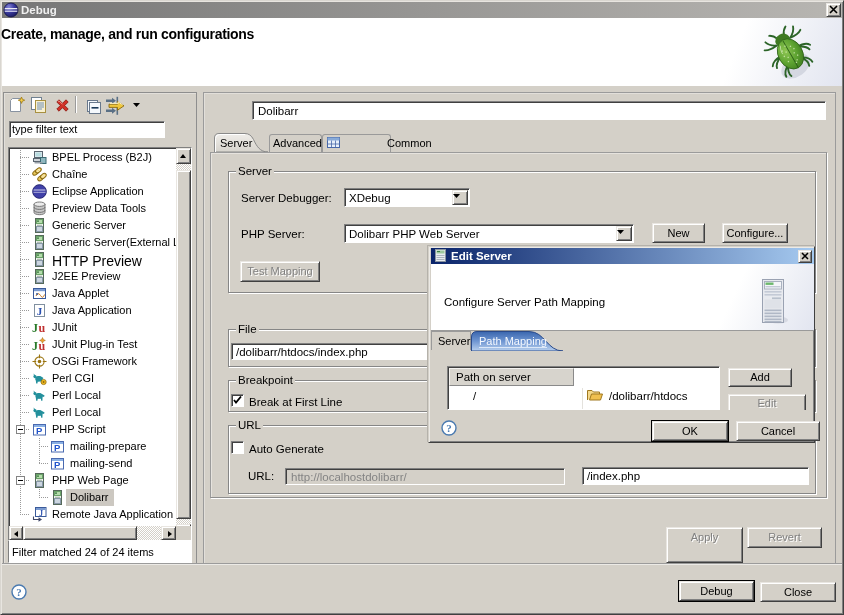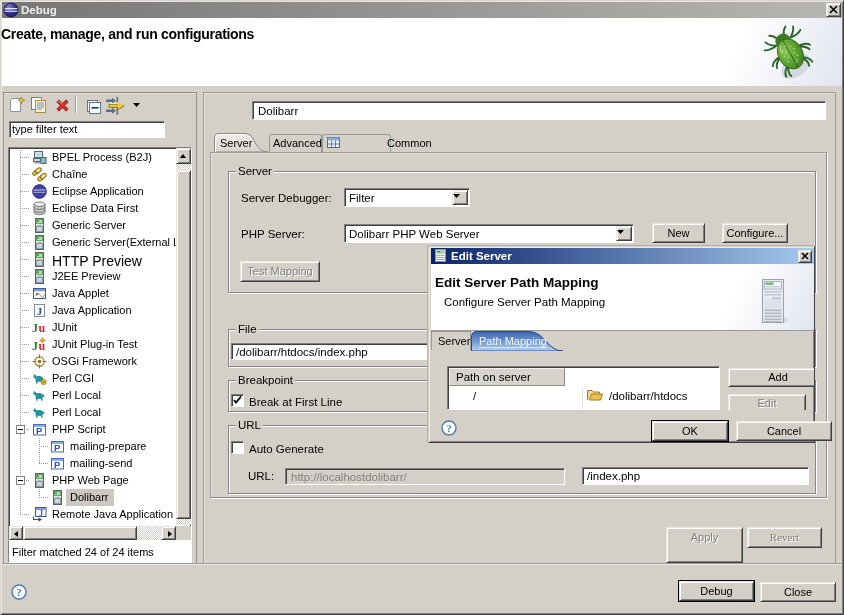--- a/index.html
+++ b/index.html
@@ -159,21 +159,21 @@
         <rect x="0.8" y="7.8" width="13.4" height="1.2" fill="#9898d0"></rect>
         <circle cx="7.5" cy="7.5" r="6.8" fill="none" stroke="#202070"></circle>
       </svg></div>
 <div class="abs" style="left:43px;top:37px;font-size:11px;white-space:nowrap;">Eclipse Application</div>
 <div class="abs hdots" style="left:11px;top:60px;width:10px;"></div>
 <div class="abs" style="left:23px;top:53px;width:15px;height:15px;"><svg width="15" height="15" viewBox="0 0 15 15">
         <path d="M2 3 V11.5 a5.5 2.2 0 0 0 11 0 V3" fill="#c8c8c8" stroke="#606060" stroke-width="0.8"></path>
         <ellipse cx="7.5" cy="3.2" rx="5.5" ry="2.2" fill="#ececec" stroke="#606060" stroke-width="0.8"></ellipse>
         <path d="M2 6.2 a5.5 2.2 0 0 0 11 0 M2 9.2 a5.5 2.2 0 0 0 11 0" fill="none" stroke="#606060" stroke-width="0.8"></path>
       </svg></div>
-<div class="abs" style="left:43px;top:54px;font-size:11px;white-space:nowrap;">Eclipse Data First</div>
+<div class="abs" style="left:43px;top:54px;font-size:11px;white-space:nowrap;">Preview Data Tools</div>
 <div class="abs hdots" style="left:11px;top:77px;width:10px;"></div>
 <div class="abs" style="left:23px;top:70px;width:15px;height:15px;"><svg width="15" height="15" viewBox="0 0 15 15">
         <rect x="3.5" y="0.5" width="8" height="14" fill="#eef3ee" stroke="#55695a"></rect>
         <rect x="4.5" y="1.5" width="6" height="4" fill="#b4dcac" stroke="#6aa468"></rect>
         <rect x="5" y="2.5" width="2" height="1.2" fill="#2f6f36"></rect>
         <rect x="4.5" y="8.5" width="6" height="5" fill="#ccd6e0" stroke="#8898a8"></rect>
         <rect x="5" y="6.8" width="5" height="1" fill="#9fb0a0"></rect>
       </svg></div>
 <div class="abs" style="left:43px;top:71px;font-size:11px;white-space:nowrap;">Generic Server</div>
 <div class="abs hdots" style="left:11px;top:94px;width:10px;"></div>
@@ -383,21 +383,21 @@
   <div class="abs" style="left:138px;top:4px;font-size:11px;margin-left:43px;">Common</div>
 </div>
 
 <div class="abs" style="left:210px;top:152px;width:617px;height:346px;border:1px solid;border-color:#9b9b9b #8e8e8e #8e8e8e #9b9b9b;box-shadow:inset 1px 1px 0 #e6e3de, 1px 1px 0 #fff;background:#d4d0c8;"></div>
 
 <div class="abs groove" style="left:228px;top:171px;width:588px;height:122px;">
   <span class="glabel">Server</span>
 </div>
 <div class="abs" style="left:241px;top:192px;">Server Debugger:</div>
 <div class="abs sunken" style="left:344px;top:188px;width:126px;height:19px;"></div>
-<div class="abs" style="left:349px;top:192px;">Filter</div>
+<div class="abs" style="left:349px;top:192px;">XDebug</div>
 <div class="abs btn combo-btn" style="left:452px;top:190px;width:16px;height:15px;">
     <svg class="bl" width="8" height="5" viewBox="0 0 8 5">
       <path d="M0 0 L7 0 L3.5 4 Z" fill="#000"></path>
     </svg>
   </div>
 <div class="abs" style="left:241px;top:228px;">PHP Server:</div>
 <div class="abs sunken" style="left:344px;top:224px;width:290px;height:19px;"></div>
 <div class="abs" style="left:349px;top:228px;">Dolibarr PHP Web Server</div>
 <div class="abs btn combo-btn" style="left:616px;top:226px;width:16px;height:15px;">
     <svg class="bl" width="8" height="5" viewBox="0 0 8 5">
@@ -427,21 +427,21 @@
 </div>
 <div class="abs sunken" style="left:231px;top:441px;width:13px;height:13px;"></div>
 <div class="abs" style="left:249px;top:443px;">Auto Generate</div>
 <div class="abs" style="left:248px;top:470px;">URL:</div>
 <div class="abs" style="left:285px;top:468px;width:280px;height:17px;background:#d4d0c8;border:1px solid;border-color:#808080 #fff #fff #808080;box-shadow:inset 1px 1px 0 #404040;"></div>
 <div class="abs" style="left:291px;top:471px;color:#848484;">http://localhostdolibarr/</div>
 <div class="abs sunken" style="left:582px;top:467px;width:227px;height:18px;"></div>
 <div class="abs" style="left:587px;top:470px;">/index.php</div>
 
 <div class="abs btn disabled" style="left:666px;top:527px;width:77px;height:36px;line-height:19px;">Apply</div>
-<div class="abs btn disabled" style="left:747px;top:527px;width:75px;height:21px;line-height:19px;font-family:Liberation Serif, serif;">Revert</div>
+<div class="abs btn disabled" style="left:747px;top:527px;width:75px;height:21px;line-height:19px;">Revert</div>
 
 <div class="abs" style="left:2px;top:563px;width:840px;height:1px;background:#9b9b9b;"></div>
 <div class="abs" style="left:2px;top:564px;width:840px;height:1px;background:#eceae6;"></div>
 
 <div class="abs" id="help1" style="left:11px;top:584px;"><svg width="16" height="16" viewBox="0 0 16 16">
       <circle cx="8" cy="8" r="7" fill="#fff" stroke="#4a7ab0" stroke-width="1.4"></circle>
       <text x="8" y="12" font-size="11" font-weight="bold" font-family="Liberation Serif" fill="#4a7ab0" text-anchor="middle">?</text>
     </svg></div>
 <div class="abs" style="left:678px;top:580px;width:77px;height:22px;border:1px solid #000;background:#d4d0c8;"></div>
 <div class="abs btn" style="left:679px;top:581px;width:75px;height:20px;line-height:18px;">Debug</div>
@@ -475,21 +475,20 @@
         <rect x="11" y="18.4" width="9" height="1.8" fill="#b8c0cc"></rect>
         <rect x="3.5" y="20.5" width="17" height="9" fill="#dfe2e8"></rect>
         <g fill="#b0b8c6">
           <rect x="3.5" y="30.5" width="17" height="1.7"></rect>
           <rect x="3.5" y="33.5" width="17" height="1.7"></rect>
           <rect x="3.5" y="36.5" width="17" height="1.7"></rect>
           <rect x="3.5" y="39.5" width="17" height="1.7"></rect>
           <rect x="3.5" y="42" width="17" height="1.2"></rect>
         </g>
       </svg></div>
-  <div class="abs" style="left:6px;top:28px;font-weight:bold;font-size:13.5px;">Edit Server Path Mapping</div>
   <div class="abs" style="left:15px;top:49px;font-size:11.5px;">Configure Server Path Mapping</div>
   <div class="abs" style="left:2px;top:83px;width:383px;height:1px;background:#9a9a9a;"></div>
 
   <div class="abs" id="dlgtabs" style="left:2px;top:84px;width:383px;height:20px;">
     <div class="abs" style="left:0;top:0;width:40px;height:19px;border:1px solid #9a9a9a;border-bottom:none;background:#d4d0c8;"></div>
     <div class="abs" style="left:7px;top:4px;font-size:11px;">Server</div>
     <svg class="abs" style="left:40px;top:0;" width="100" height="20" viewBox="0 0 100 20">
         <defs>
           <linearGradient id="btab" x1="0" y1="0" x2="0" y2="1">
             <stop offset="0" stop-color="#3a66ae"></stop>
@@ -498,34 +497,34 @@
           </linearGradient>
         </defs>
         <path d="M0.5,20 L0.5,6 Q0.5,0.5 6,0.5 L58,0.5 C74,0.5 76,20 92,20 Z" fill="url(#btab)" stroke="#2a4a8a"></path>
       </svg>
     <div class="abs" style="left:48px;top:4px;font-size:11px;color:#f4f8fe;border-bottom:1px solid #dce8f8;line-height:12px;">Path Mapping</div>
   </div>
 
   <div class="abs" id="dlg-content" style="left:2px;top:104px;width:383px;height:59px;overflow:hidden;">
 
     <div class="abs" style="left:16px;top:15px;width:273px;height:44px;background:#fff;border:1px solid;border-color:#808080 #fff #fff #808080;box-shadow:inset 1px 1px 0 #404040;"></div>
-    <div class="abs" style="left:18px;top:17px;width:116px;height:18px;background:#d7d4cd;border:1px solid;border-color:#f4f2ef #8a8a8a #8a8a8a #f4f2ef;">
+    <div class="abs" style="left:18px;top:17px;width:125px;height:18px;background:#d7d4cd;border:1px solid;border-color:#f4f2ef #8a8a8a #8a8a8a #f4f2ef;">
       <div style="margin:2px 0 0 6px;">Path on server</div>
       </div>
     <div class="abs" style="left:42px;top:39px;">/</div>
     <div class="abs" style="left:151px;top:37px;width:1px;height:21px;background:#e4e2dd;"></div>
     <div class="abs" id="folder" style="left:156px;top:38px;"><svg width="16" height="12" viewBox="0 0 16 12">
           <path d="M0.5 11 V1.5 H5 L6.5 3 H12.5 V5" fill="#f4d88a" stroke="#a07820"></path>
           <path d="M2.5 11 L4.5 5 H15.5 L13.5 11 Z" fill="#f0c050" stroke="#a07820"></path>
         </svg></div>
     <div class="abs" style="left:178px;top:39px;">/dolibarr/htdocs</div>
-        <div class="abs btn" style="left:297px;top:17px;width:100px;height:19px;line-height:17px;">Add</div>
+        <div class="abs btn" style="left:297px;top:17px;width:64px;height:19px;line-height:17px;">Add</div>
     <div class="abs btn disabled" style="left:297px;top:43px;width:78px;height:24px;line-height:17px;">Edit</div>
   </div>
 
   <div class="abs" id="help2" style="left:12px;top:173px;"><svg width="16" height="16" viewBox="0 0 16 16">
         <circle cx="8" cy="8" r="7" fill="#fff" stroke="#4a7ab0" stroke-width="1.4"></circle>
         <text x="8" y="12" font-size="11" font-weight="bold" font-family="Liberation Serif" fill="#4a7ab0" text-anchor="middle">?</text>
       </svg></div>
   <div class="abs" style="left:222px;top:173px;width:78px;height:22px;border:1px solid #000;background:#d4d0c8;"></div>
   <div class="abs btn" style="left:223px;top:174px;width:76px;height:20px;line-height:18px;">OK</div>
-  <div class="abs btn" style="left:307px;top:174px;width:96px;height:20px;line-height:18px;">Cancel</div>
+  <div class="abs btn" style="left:307px;top:174px;width:84px;height:20px;line-height:18px;">Cancel</div>
 </div>
 
 </body></html>

